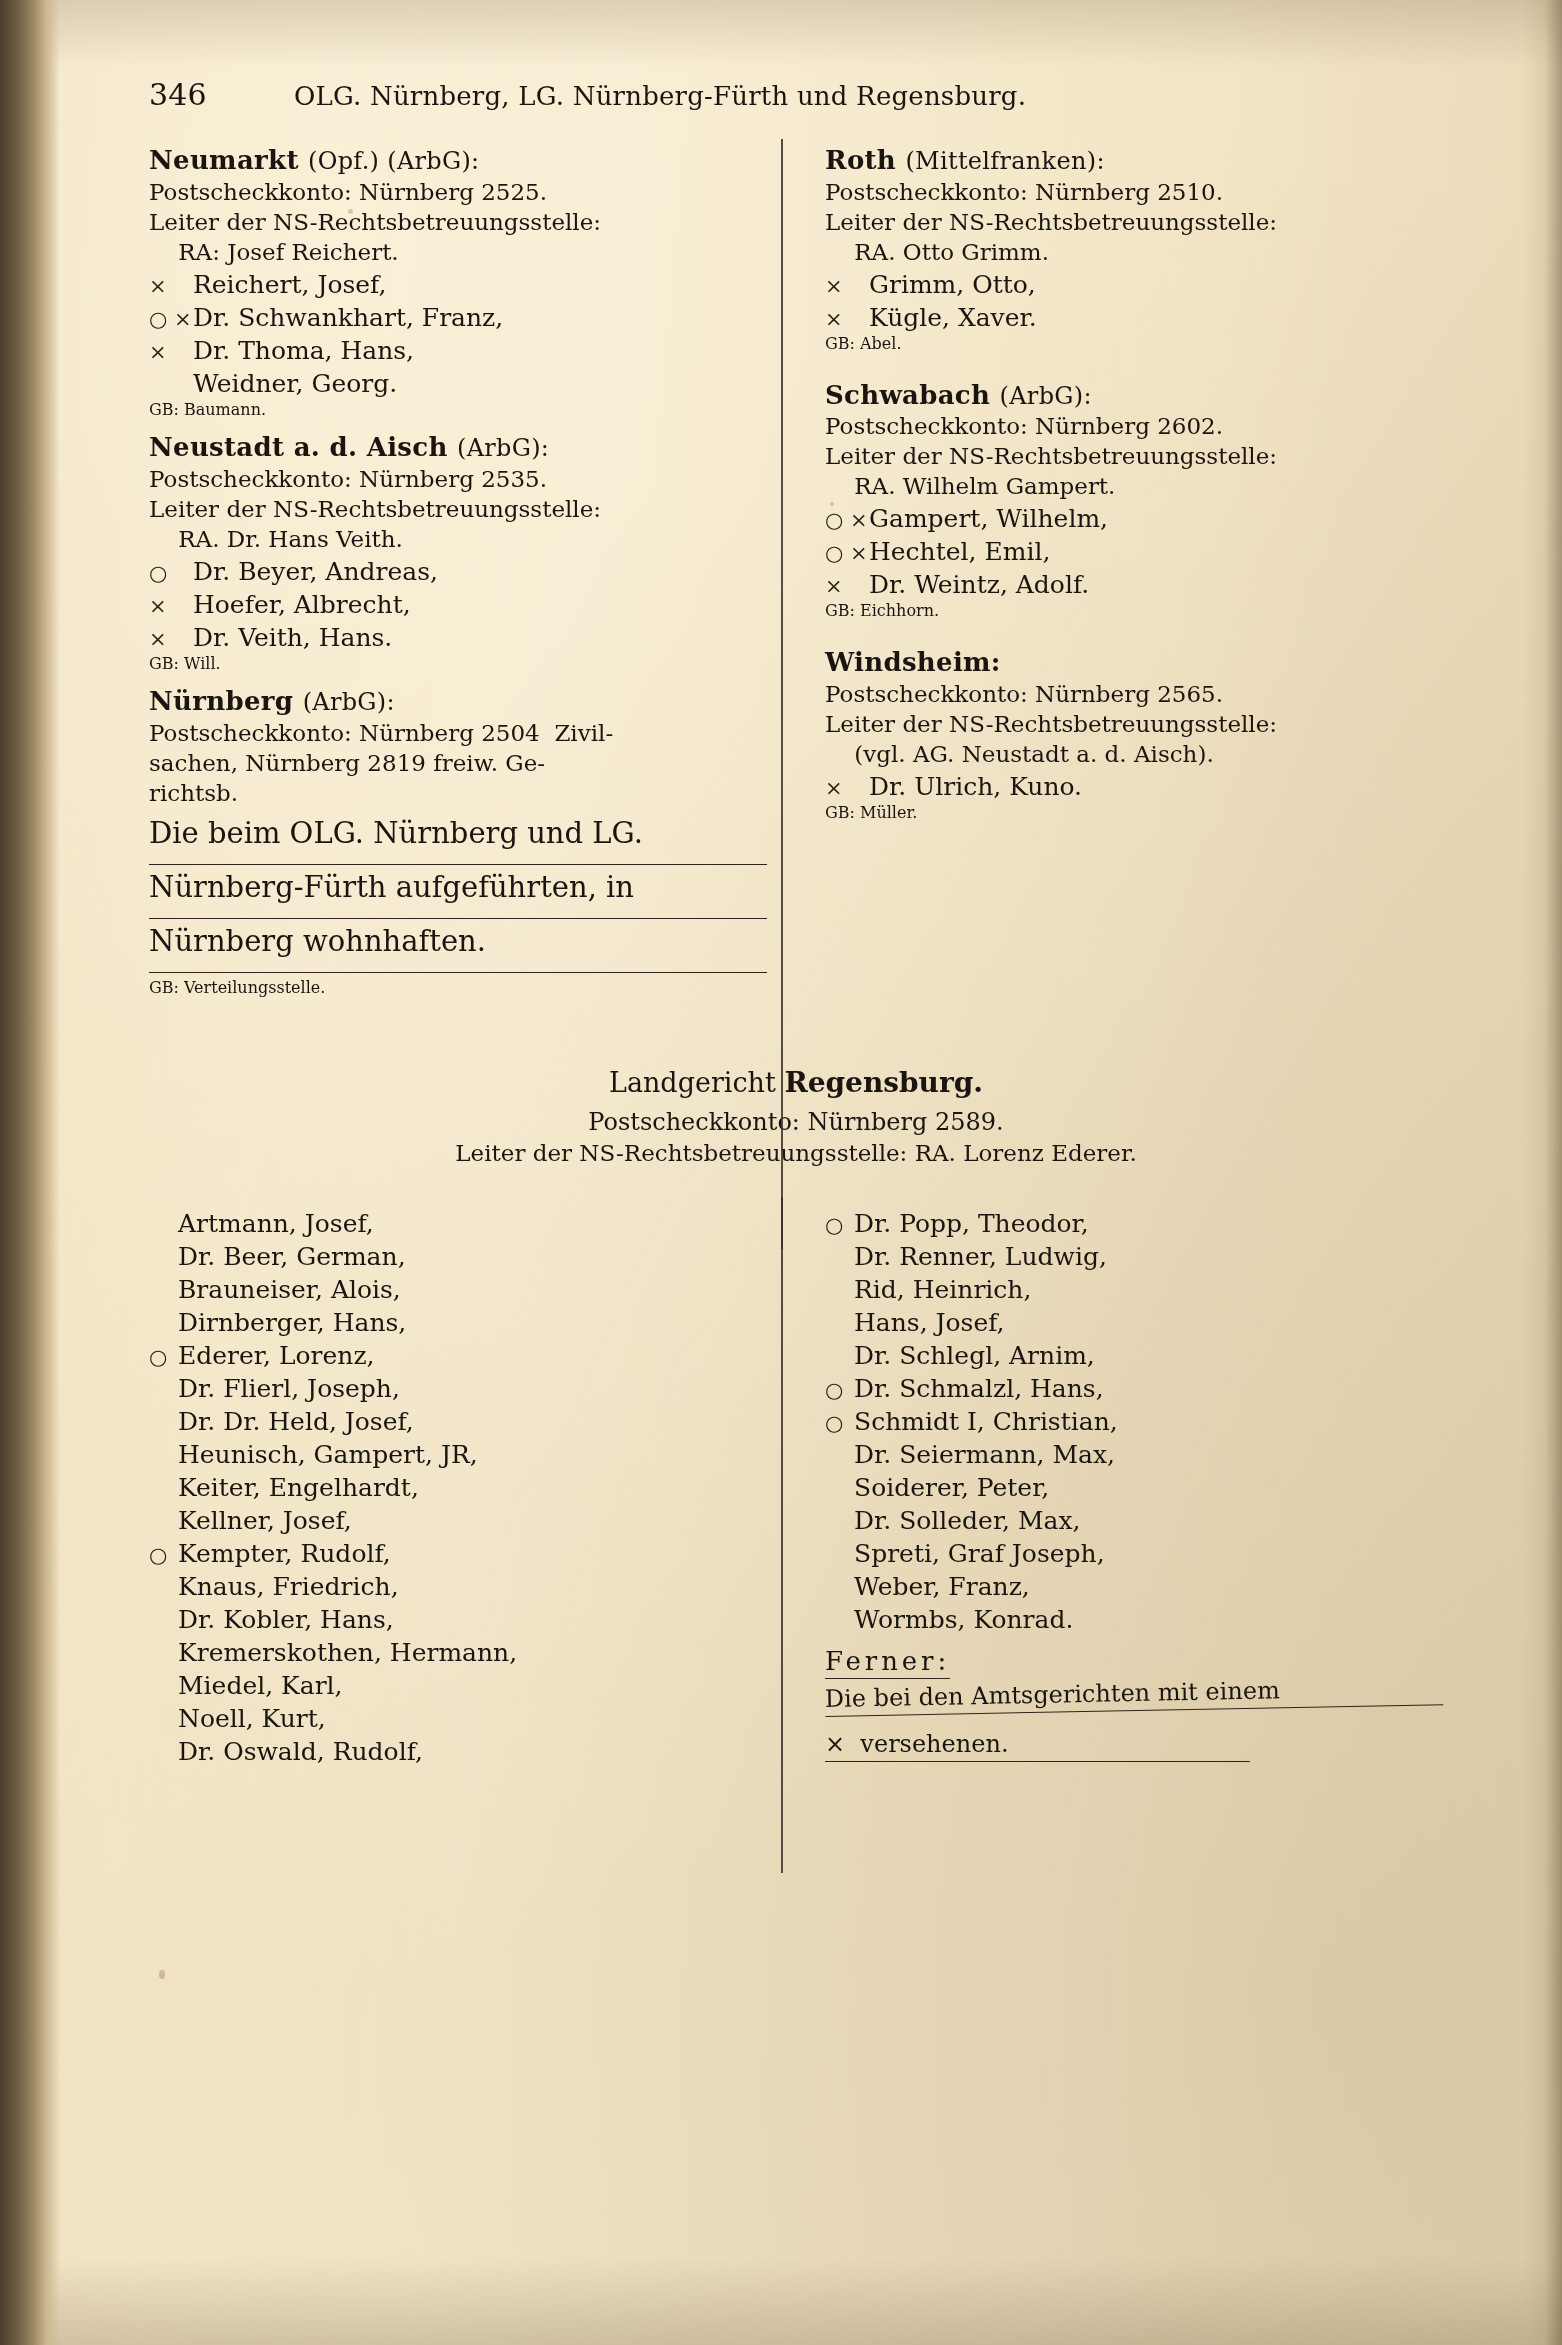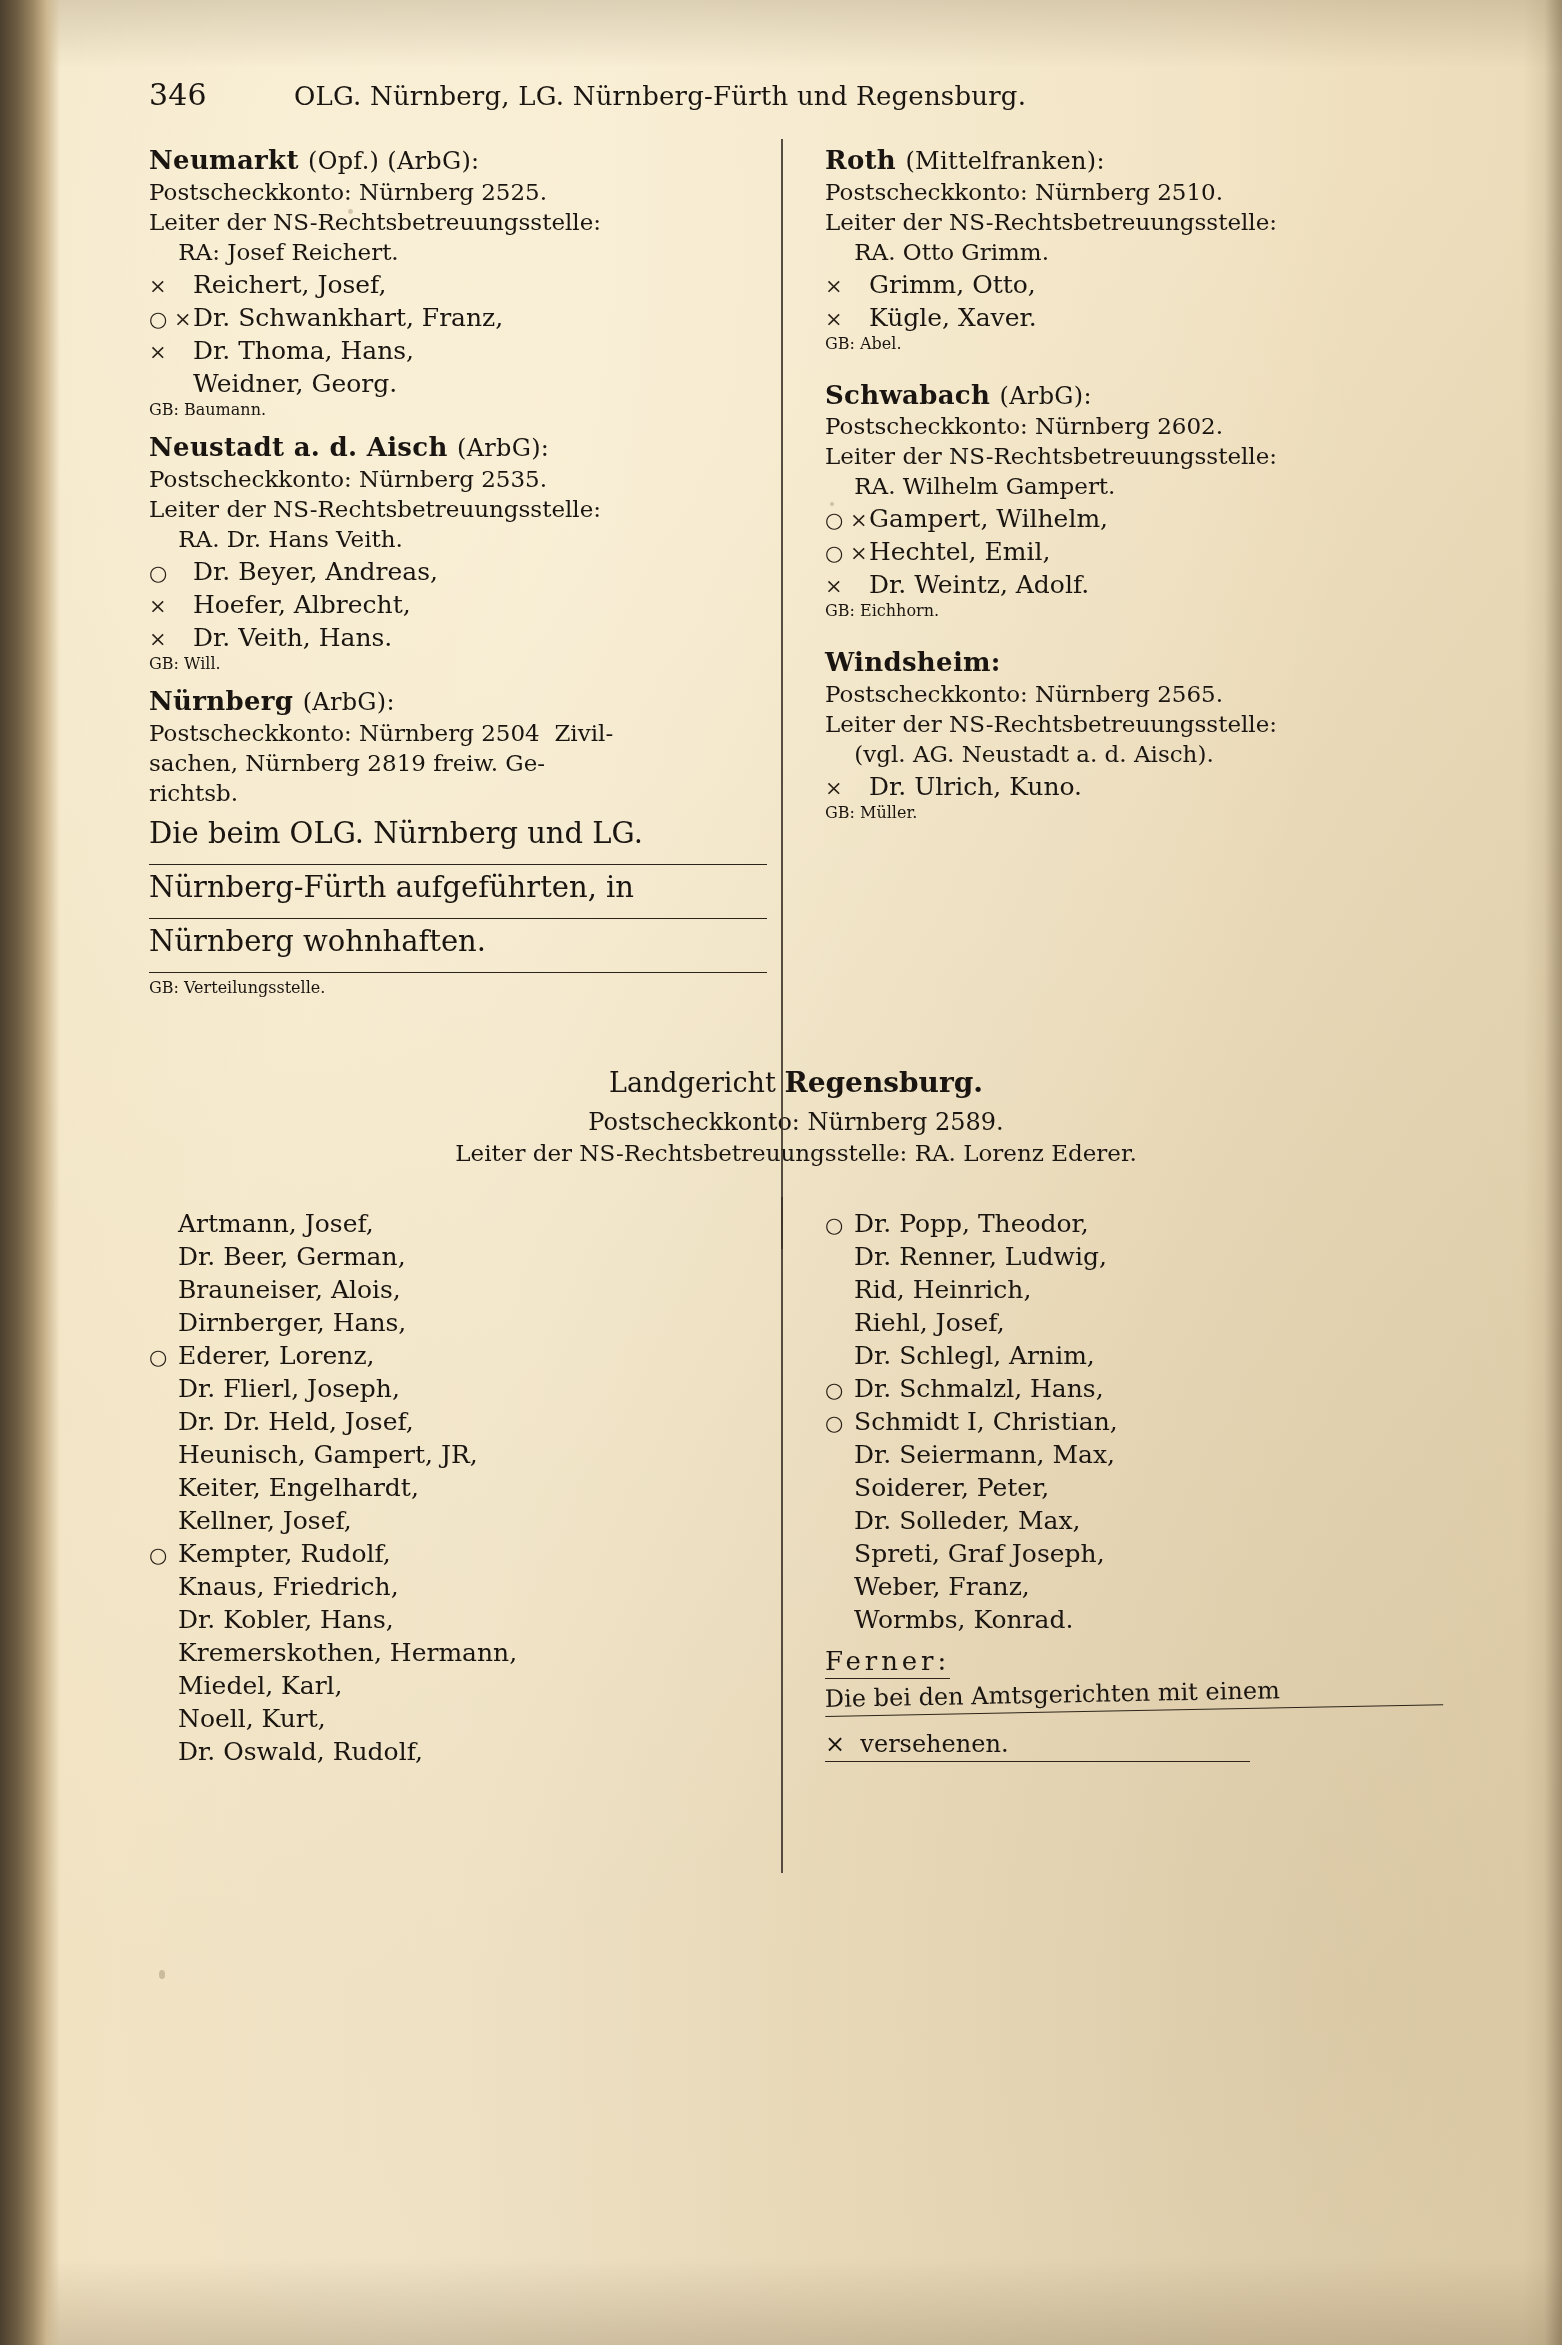--- a/index.html
+++ b/index.html
@@ -363,21 +363,21 @@
         <div class="name-line fr"><span class="mark narrow"></span><span>Kremerskothen, Hermann,</span></div>
         <div class="name-line fr"><span class="mark narrow"></span><span>Miedel, Karl,</span></div>
         <div class="name-line fr"><span class="mark narrow"></span><span>Noell, Kurt,</span></div>
         <div class="name-line fr"><span class="mark narrow"></span><span>Dr. Oswald, Rudolf,</span></div>
       </div>
 
       <div class="list-col right">
         <div class="name-line fr"><span class="mark narrow">○</span><span>Dr. Popp, Theodor,</span></div>
         <div class="name-line fr"><span class="mark narrow"></span><span>Dr. Renner, Ludwig,</span></div>
         <div class="name-line fr"><span class="mark narrow"></span><span>Rid, Heinrich,</span></div>
-        <div class="name-line fr"><span class="mark narrow"></span><span>Riehl, Josef,</span></div>
+        <div class="name-line fr"><span class="mark narrow"></span><span>Hans, Josef,</span></div>
         <div class="name-line fr"><span class="mark narrow"></span><span>Dr. Schlegl, Arnim,</span></div>
         <div class="name-line fr"><span class="mark narrow">○</span><span>Dr. Schmalzl, Hans,</span></div>
         <div class="name-line fr"><span class="mark narrow">○</span><span>Schmidt I, Christian,</span></div>
         <div class="name-line fr"><span class="mark narrow"></span><span>Dr. Seiermann, Max,</span></div>
         <div class="name-line fr"><span class="mark narrow"></span><span>Soiderer, Peter,</span></div>
         <div class="name-line fr"><span class="mark narrow"></span><span>Dr. Solleder, Max,</span></div>
         <div class="name-line fr"><span class="mark narrow"></span><span>Spreti, Graf Joseph,</span></div>
         <div class="name-line fr"><span class="mark narrow"></span><span>Weber, Franz,</span></div>
         <div class="name-line fr"><span class="mark narrow"></span><span>Wormbs, Konrad.</span></div>
 

